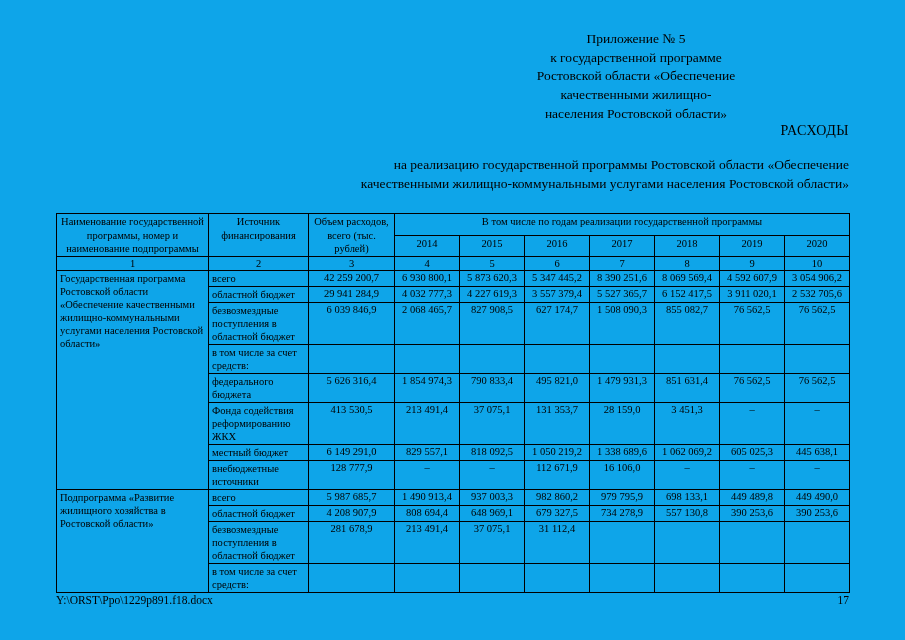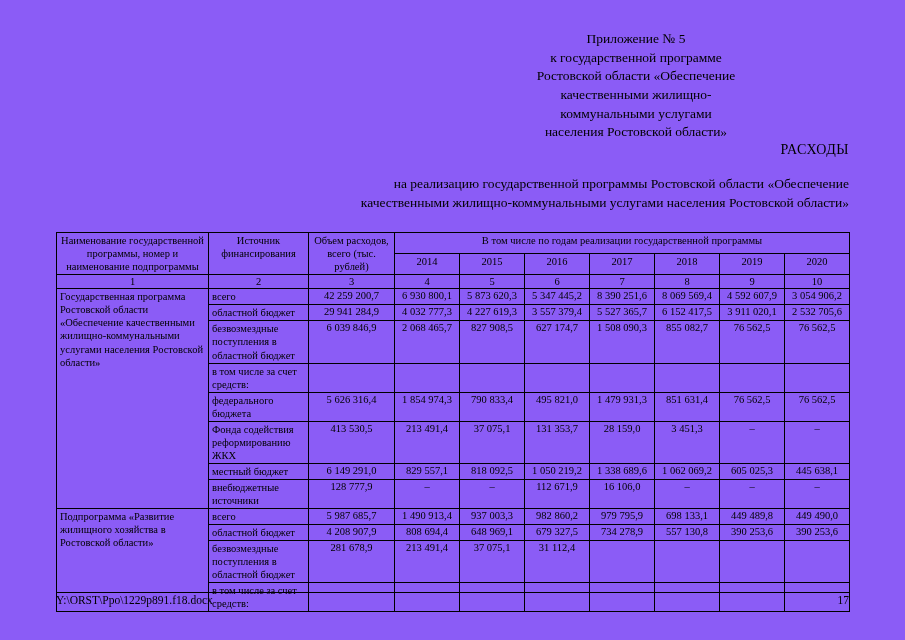--- a/index.html
+++ b/index.html
@@ -4,21 +4,21 @@
 <style>
   html, body {
     margin: 0;
     padding: 0;
     background: #8a8a8a;
   }
   .page {
     position: relative;
     width: 905px;
     height: 640px;
-    background: #8b5cf6;
+    background: #0ea5e9;
     box-sizing: border-box;
     font-family: "Liberation Serif", serif;
     color: #000000;
     overflow: hidden;
   }
   .content {
     position: absolute;
     left: 56px;
     top: 30px;
     width: 793px;
@@ -113,21 +113,20 @@
 <body>
 
 <div class="page">
   <div class="content">
 
     <div class="appendix">
       <div>Приложение № 5</div>
       <div>к государственной программе</div>
       <div>Ростовской области «Обеспечение</div>
       <div>качественными жилищно-</div>
-      <div>коммунальными услугами</div>
       <div>населения Ростовской области»</div>
     </div>
 
     <div class="title">РАСХОДЫ</div>
     <div class="subtitle">
       <div>на реализацию государственной программы Ростовской области «Обеспечение</div>
       <div>качественными жилищно-коммунальными услугами населения Ростовской области»</div>
     </div>
 
     <table class="main">

